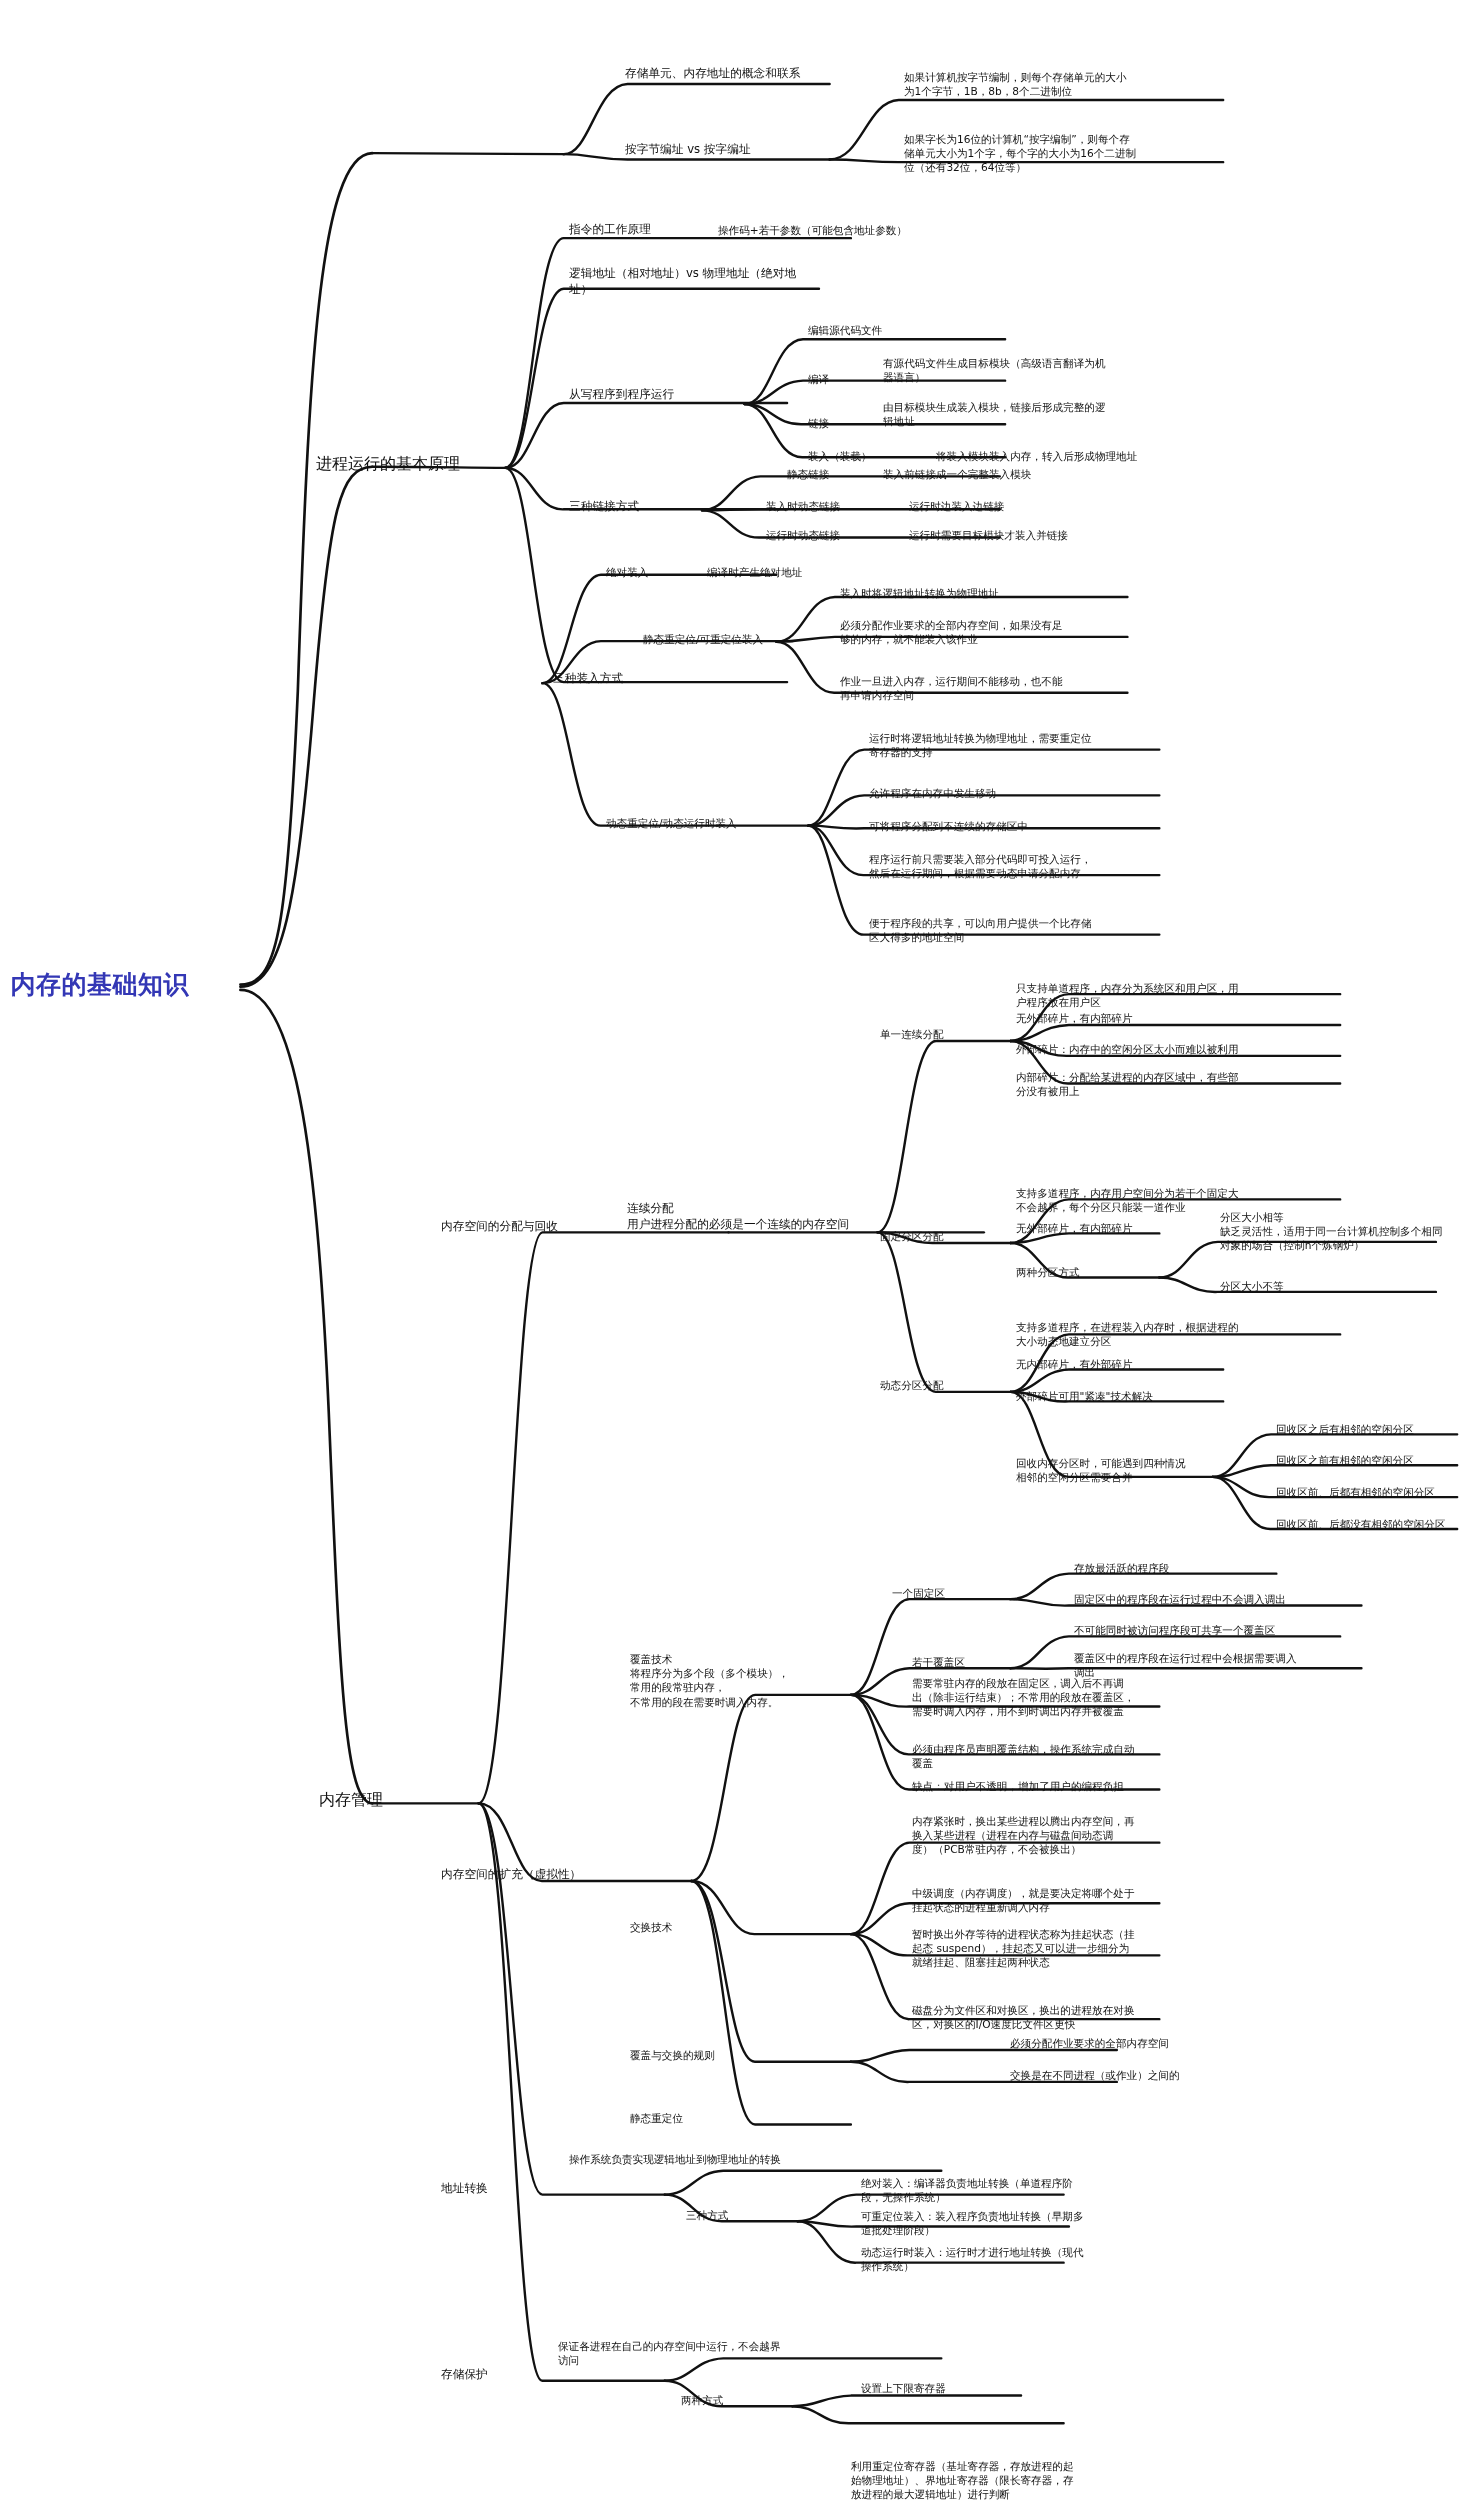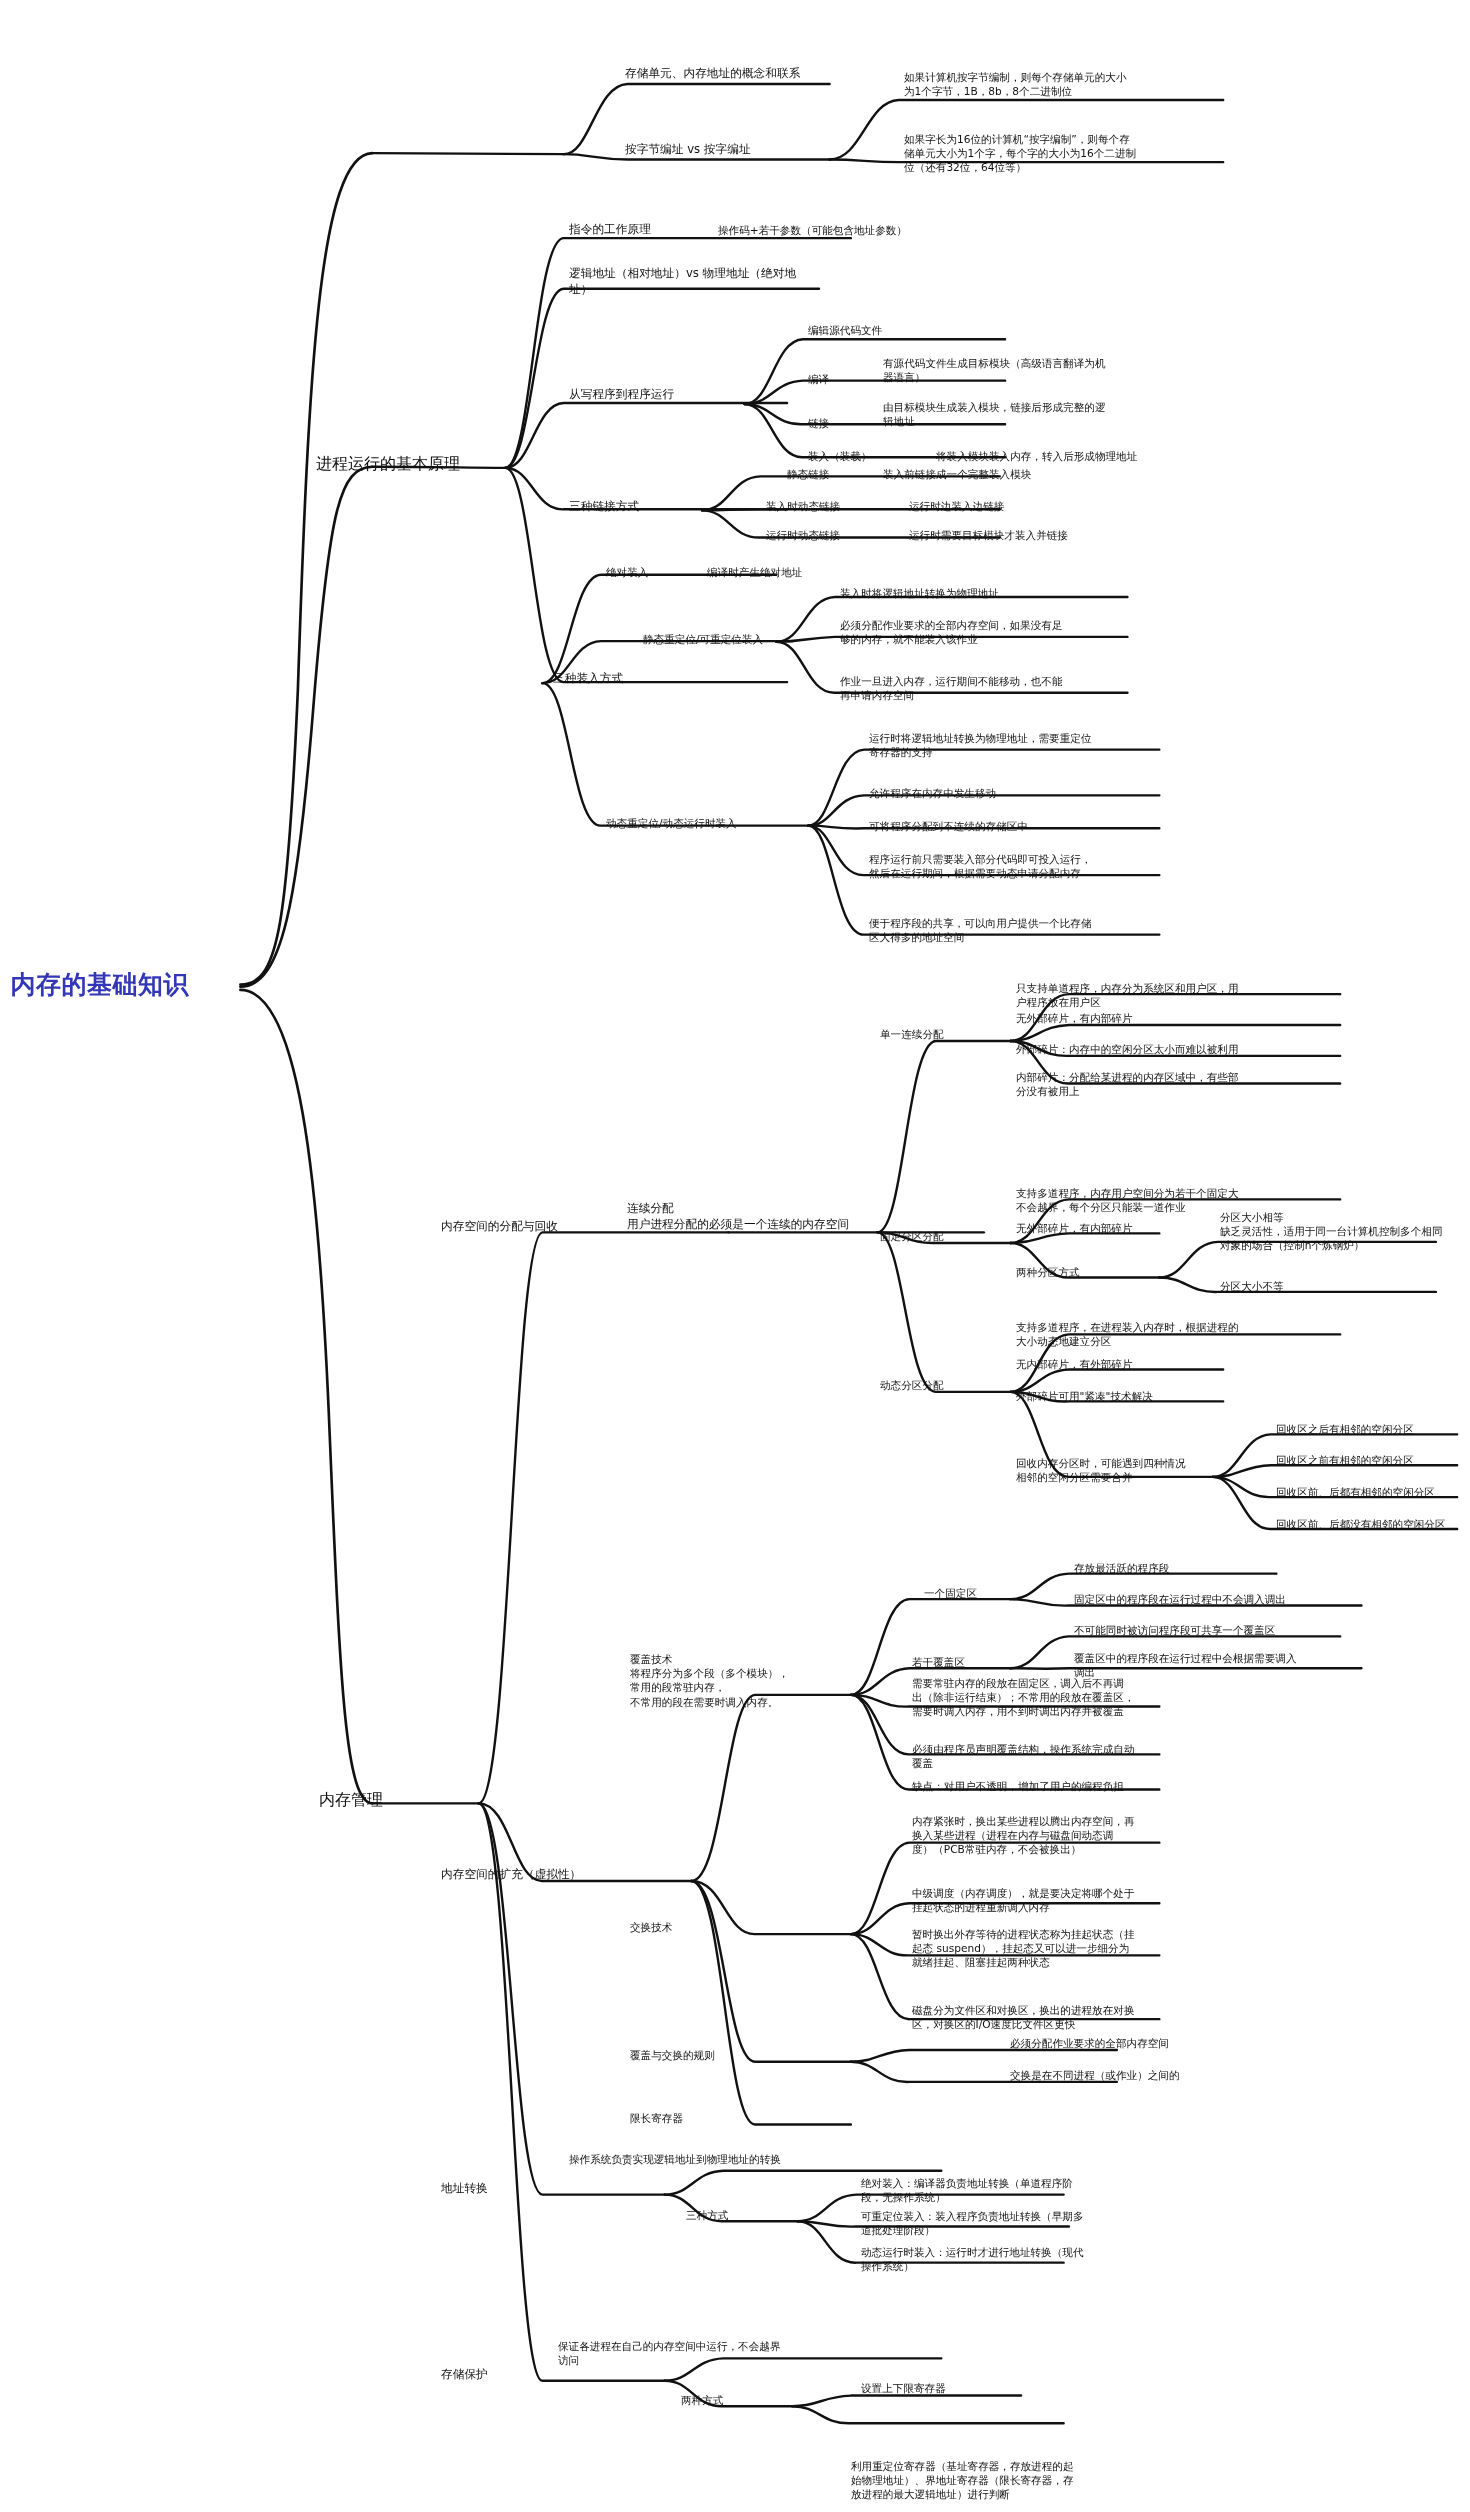--- a/index.html
+++ b/index.html
@@ -273,21 +273,21 @@
   <div class="node lvl3" style="left:1276px;top:1485px;width:213px;">回收区前、后都有相邻的空闲分区</div>
   <div class="node lvl3" style="left:1276px;top:1517px;width:213px;">回收区前、后都没有相邻的空闲分区</div>
 
   <div class="node lvl2" style="left:441px;top:1867px;width:223px;">内存空间的扩充（虚拟性）</div>
 
   <div class="node lvl3" style="left:630px;top:1652px;width:223px;">覆盖技术
 将程序分为多个段（多个模块），
 常用的段常驻内存，
 不常用的段在需要时调入内存。</div>
 
-  <div class="node lvl3" style="left:924px;top:1586px;width:106px;">一个固定区</div>
+  <div class="node lvl3" style="left:892px;top:1586px;width:106px;">一个固定区</div>
   <div class="node lvl3" style="left:1074px;top:1561px;width:223px;">存放最活跃的程序段</div>
   <div class="node lvl3" style="left:1074px;top:1592px;width:319px;">固定区中的程序段在运行过程中不会调入调出</div>
 
   <div class="node lvl3" style="left:912px;top:1655px;width:106px;">若干覆盖区</div>
   <div class="node lvl3" style="left:1074px;top:1623px;width:319px;">不可能同时被访问程序段可共享一个覆盖区</div>
   <div class="node lvl3" style="left:1074px;top:1651px;width:319px;">覆盖区中的程序段在运行过程中会根据需要调入
 调出</div>
 
   <div class="node lvl3" style="left:912px;top:1676px;width:276px;">需要常驻内存的段放在固定区，调入后不再调
 出（除非运行结束）；不常用的段放在覆盖区，
@@ -305,21 +305,21 @@
   <div class="node lvl3" style="left:912px;top:1927px;width:308px;">暂时换出外存等待的进程状态称为挂起状态（挂
 起态 suspend），挂起态又可以进一步细分为
 就绪挂起、阻塞挂起两种状态</div>
   <div class="node lvl3" style="left:912px;top:2003px;width:308px;">磁盘分为文件区和对换区，换出的进程放在对换
 区，对换区的I/O速度比文件区更快</div>
 
   <div class="node lvl3" style="left:630px;top:2048px;width:149px;">覆盖与交换的规则</div>
   <div class="node lvl3" style="left:1010px;top:2036px;width:239px;">必须分配作业要求的全部内存空间</div>
   <div class="node lvl3" style="left:1010px;top:2068px;width:250px;">交换是在不同进程（或作业）之间的</div>
 
-  <div class="node lvl3" style="left:630px;top:2111px;width:149px;">限长寄存器</div>
+  <div class="node lvl3" style="left:630px;top:2111px;width:149px;">静态重定位</div>
 
   <div class="node lvl2" style="left:441px;top:2181px;width:106px;">地址转换</div>
   <div class="node lvl3" style="left:569px;top:2152px;width:372px;">操作系统负责实现逻辑地址到物理地址的转换</div>
 
   <div class="node lvl3" style="left:686px;top:2208px;width:106px;">三种方式</div>
   <div class="node lvl3" style="left:861px;top:2176px;width:308px;">绝对装入：编译器负责地址转换（单道程序阶
 段，无操作系统）</div>
   <div class="node lvl3" style="left:861px;top:2209px;width:308px;">可重定位装入：装入程序负责地址转换（早期多
 道批处理阶段）</div>
   <div class="node lvl3" style="left:861px;top:2245px;width:308px;">动态运行时装入：运行时才进行地址转换（现代

